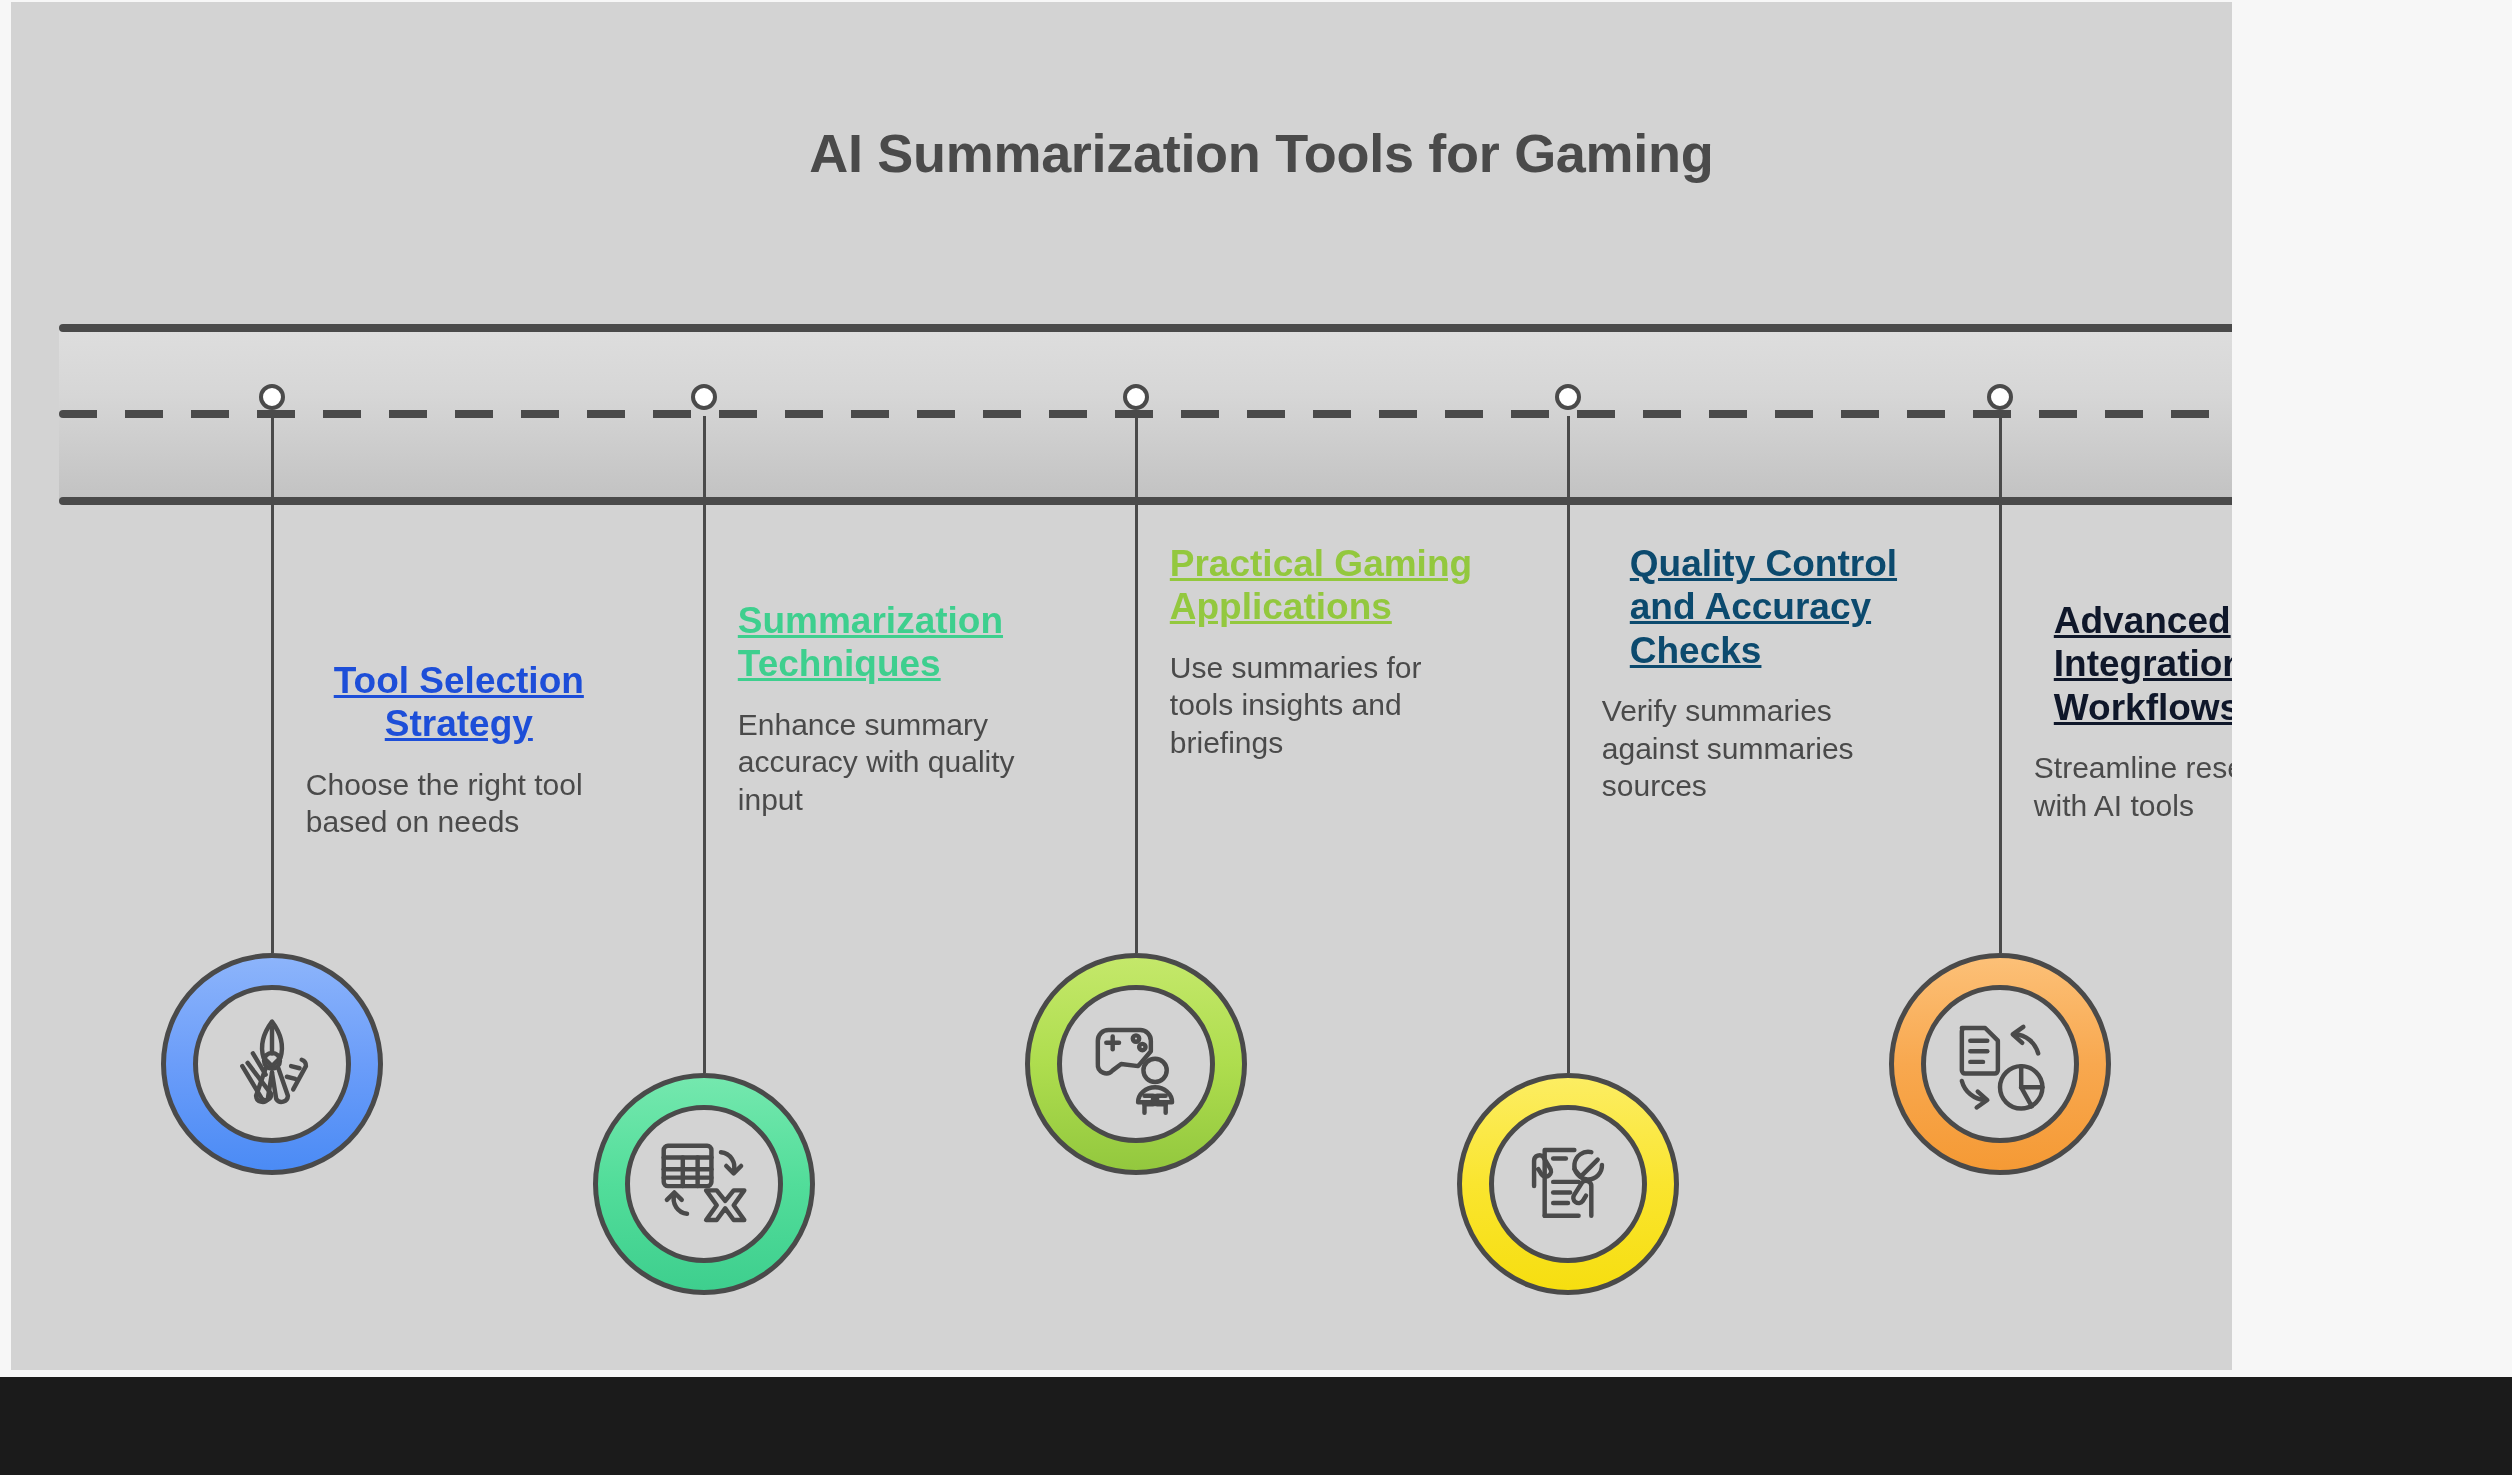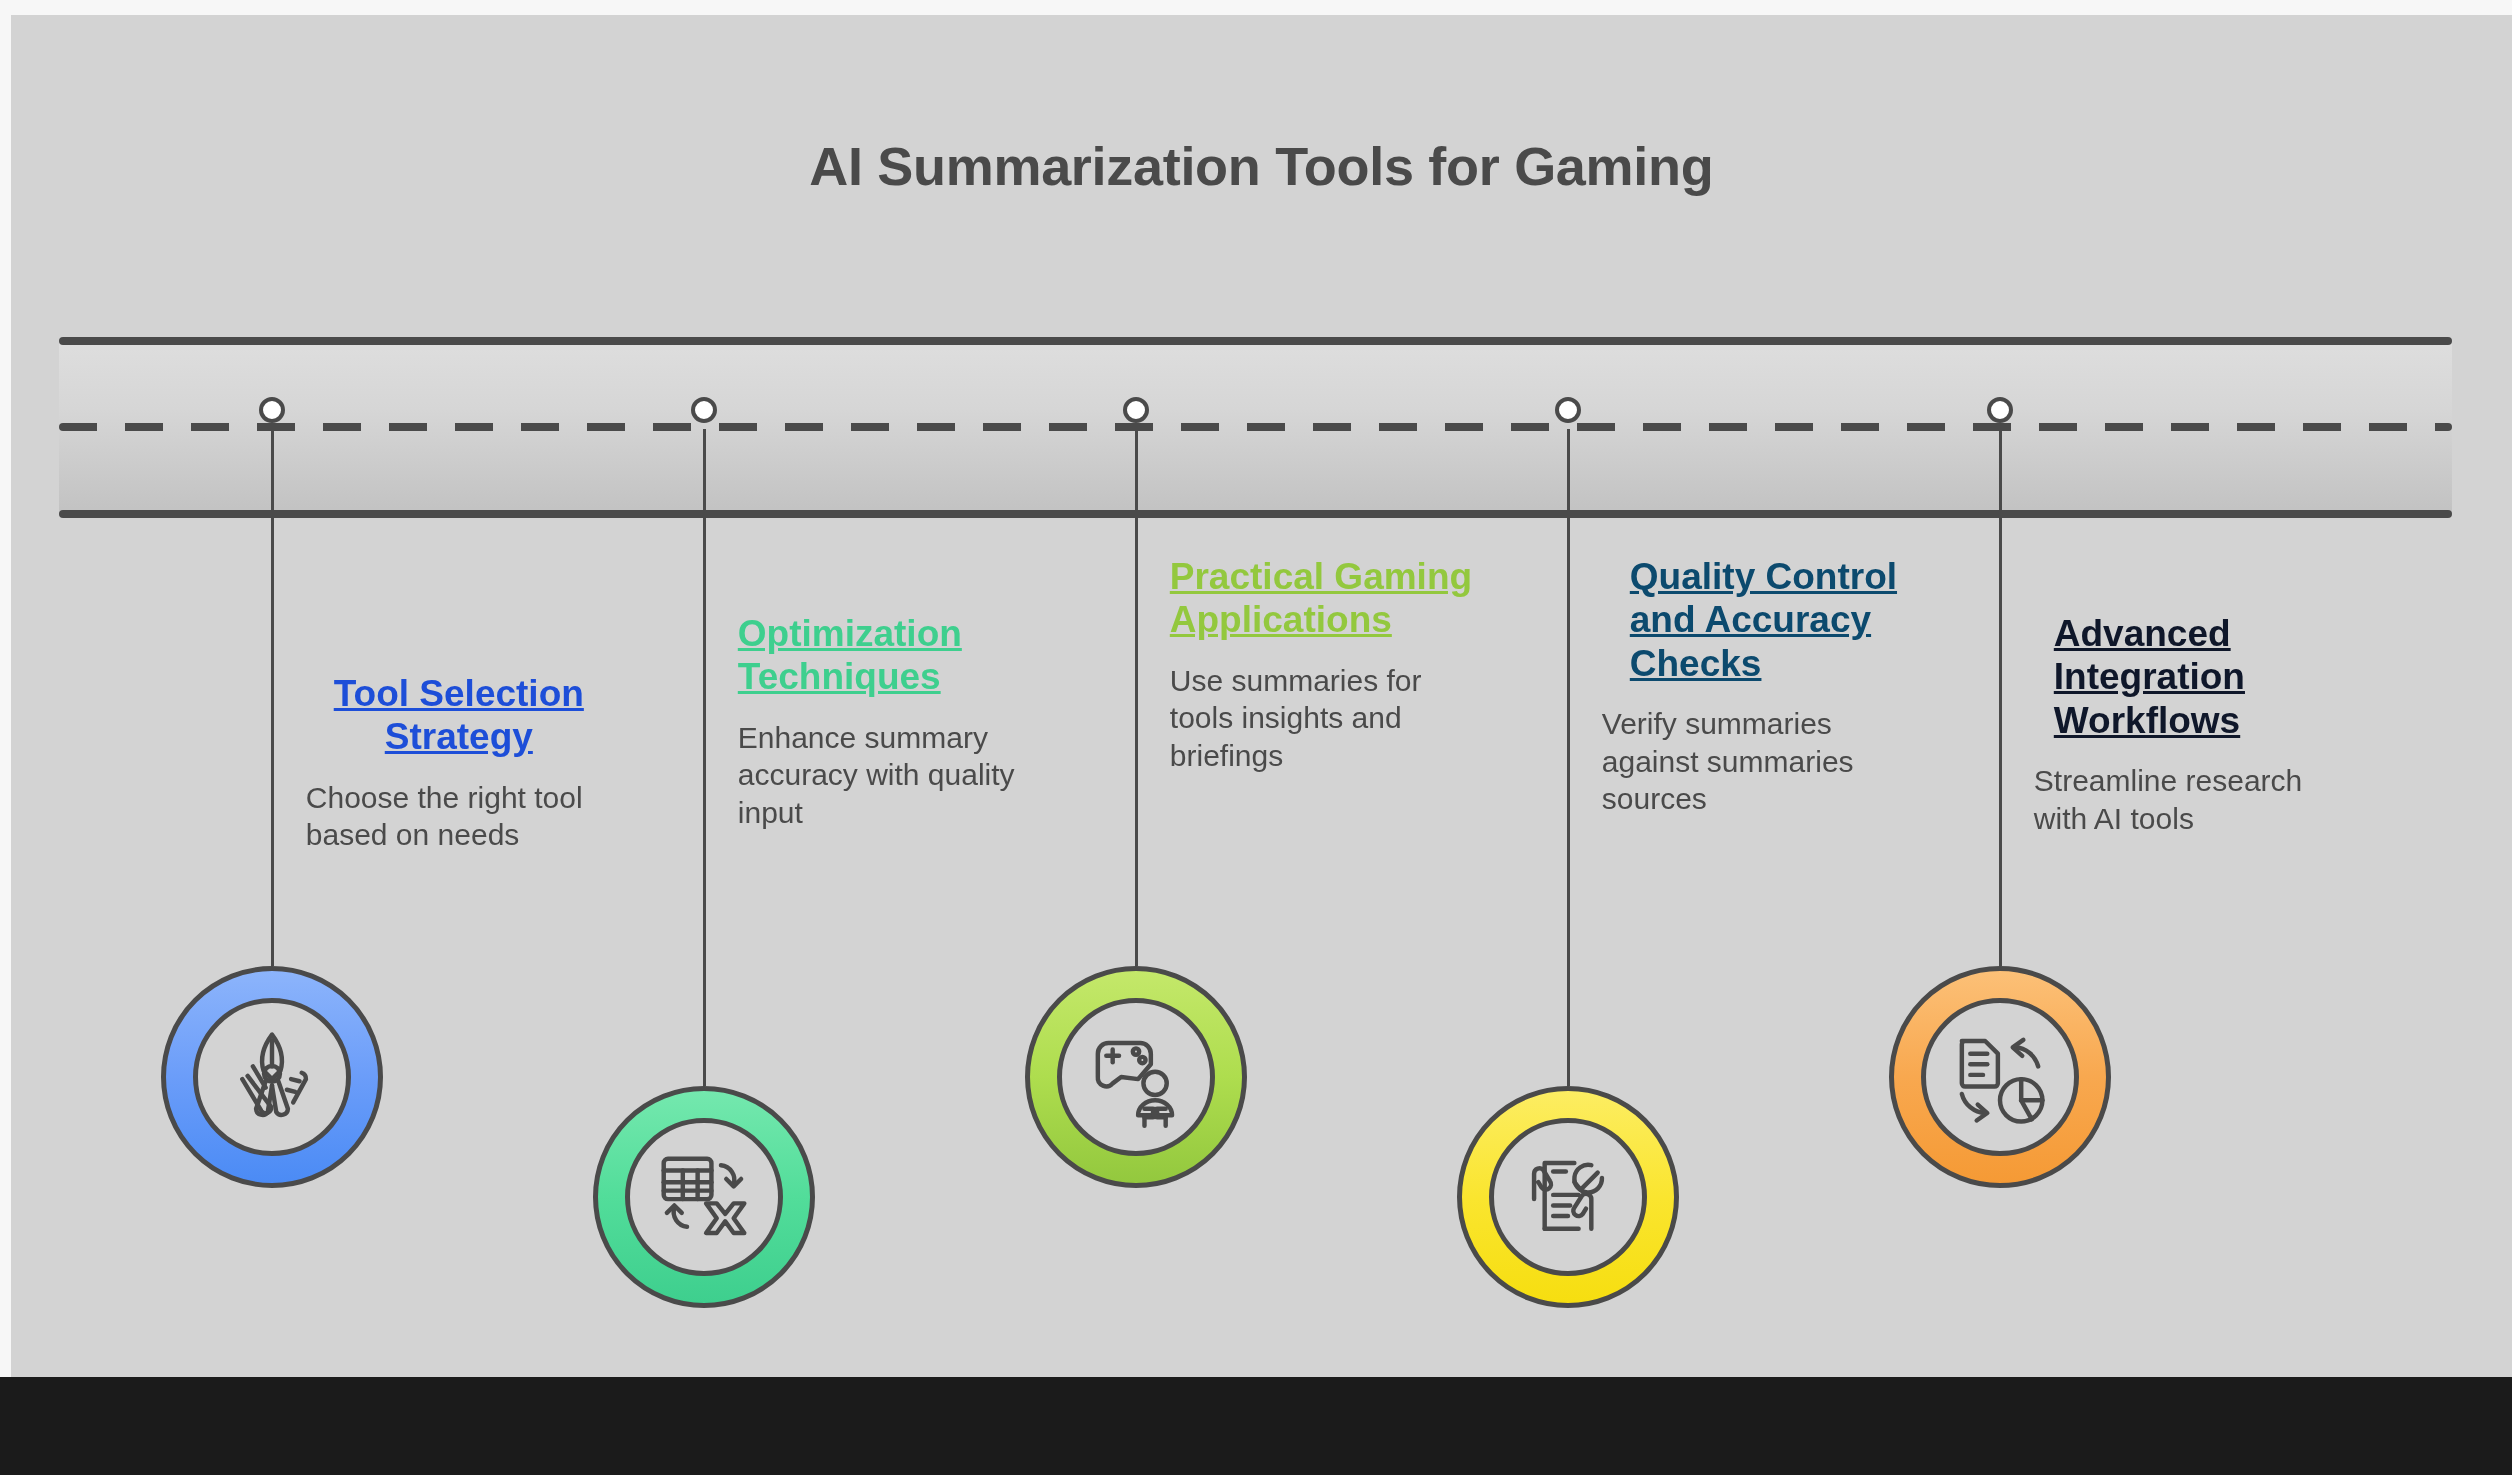--- a/index.html
+++ b/index.html
@@ -17,22 +17,22 @@
   
   #frame {
     position: absolute;
     left: 0; top: 0;
     width: 2512px; height: 1476px;
     background: #f7f7f7;
   }
   #canvas {
     position: absolute;
     left: 10.8px;
-    top: 15px;
-    width: 2501px;
+    top: 2px;
+    width: 2221px;
     height: 1368px;
     background: #d3d3d3;
     overflow: hidden;
   }
   #bottom-band {
     position: absolute;
     left: 0;
     top: 1377px;
     width: 2512px;
     height: 99px;
@@ -231,21 +231,21 @@
             <path d="M66 20 a14 14 0 0 1 12 18"></path>
             <polyline points="71,33 78,40 85,33"></polyline>
             <path d="M34 78 a14 14 0 0 1 -12 -18"></path>
             <polyline points="29,65 22,58 15,65"></polyline>
             <path d="M52 56 L62 70 L52 84 L62 84 L70 73 L78 84 L88 84 L78 70 L88 56 L78 56 L70 66 L62 56 Z"></path>
           </svg>
         </div>
       </div>
     </div>
     <div class="col-text" style="left:727px; top:597px;">
-      <p class="col-heading" style="color:#3ecf8e;">Optimization Techniques</p>
+      <p class="col-heading" style="color:#3ecf8e;">Summarization Techniques</p>
       <p class="col-body">Enhance summary accuracy with quality input</p>
     </div>
 
     <div class="node" style="left:1125px;">
       <div class="marker"></div>
       <div class="connector" style="height:537px;"></div>
     </div>
     <div class="circle-wrap" style="left:1014px; top:951px;">
       <div class="circle-outer" style="background:linear-gradient(to bottom,#c4e86a 0%,#aedd4e 50%,#93c83e 100%);">
         <div class="circle-inner">

